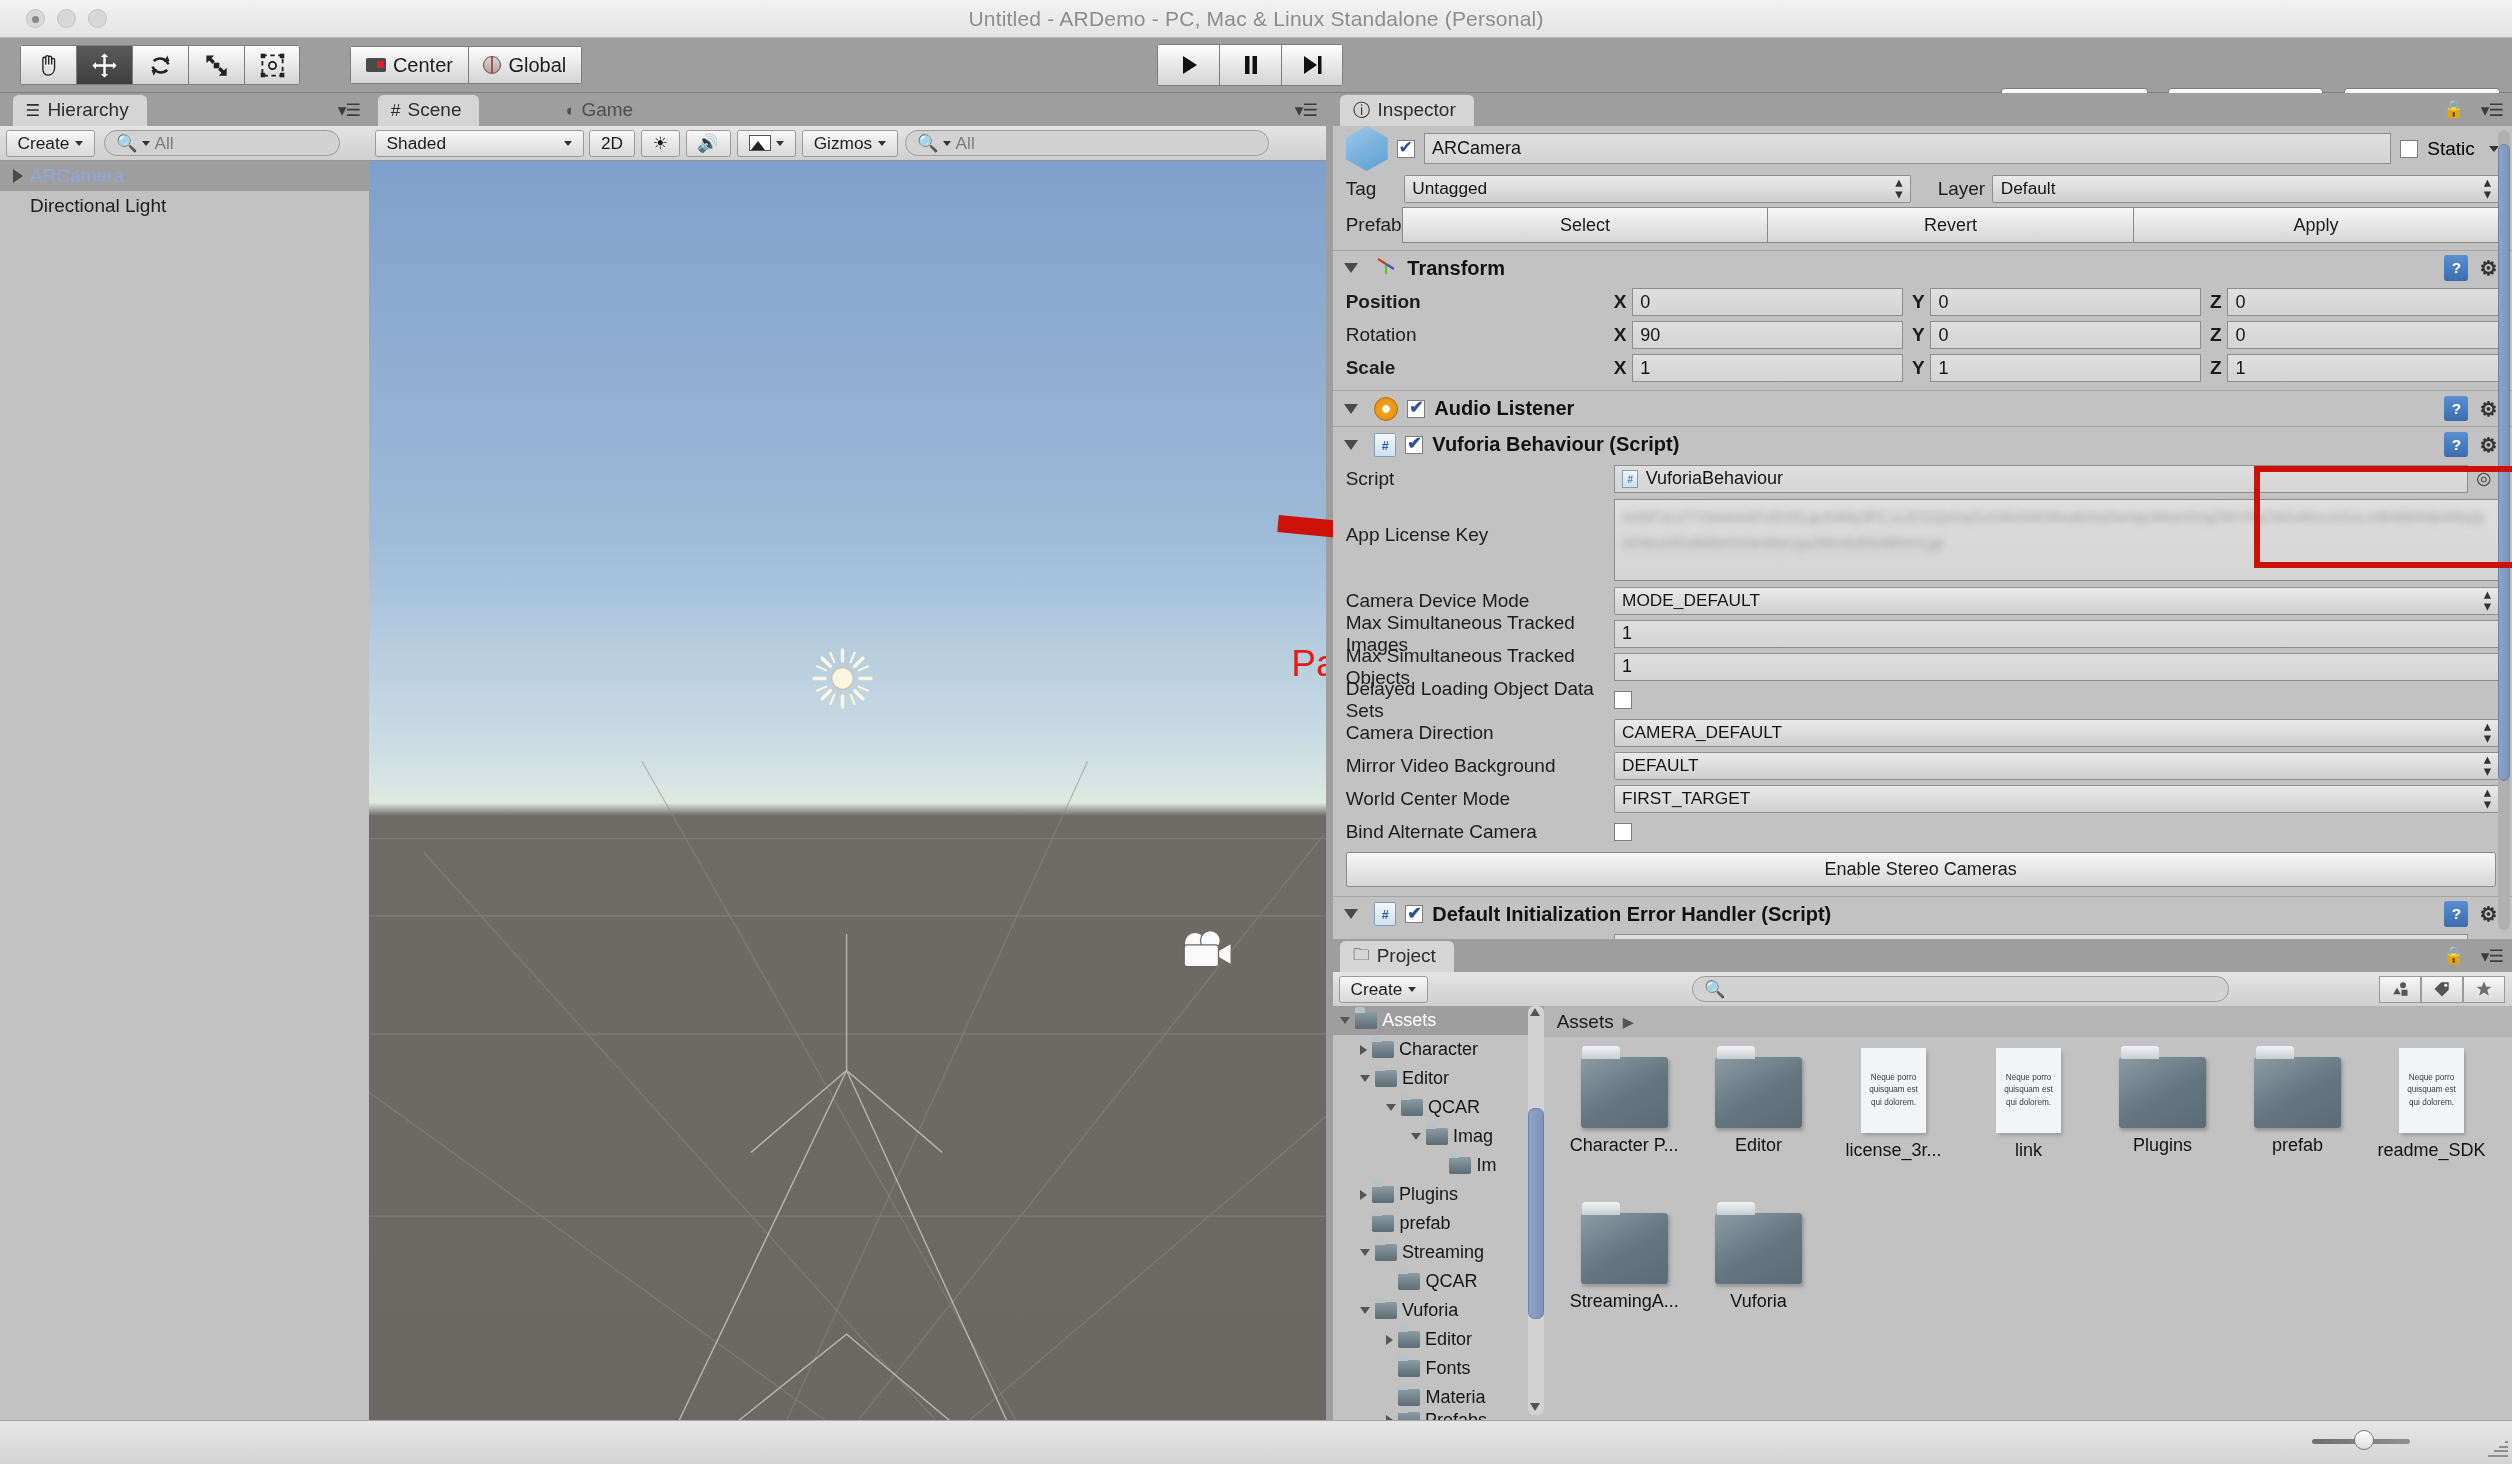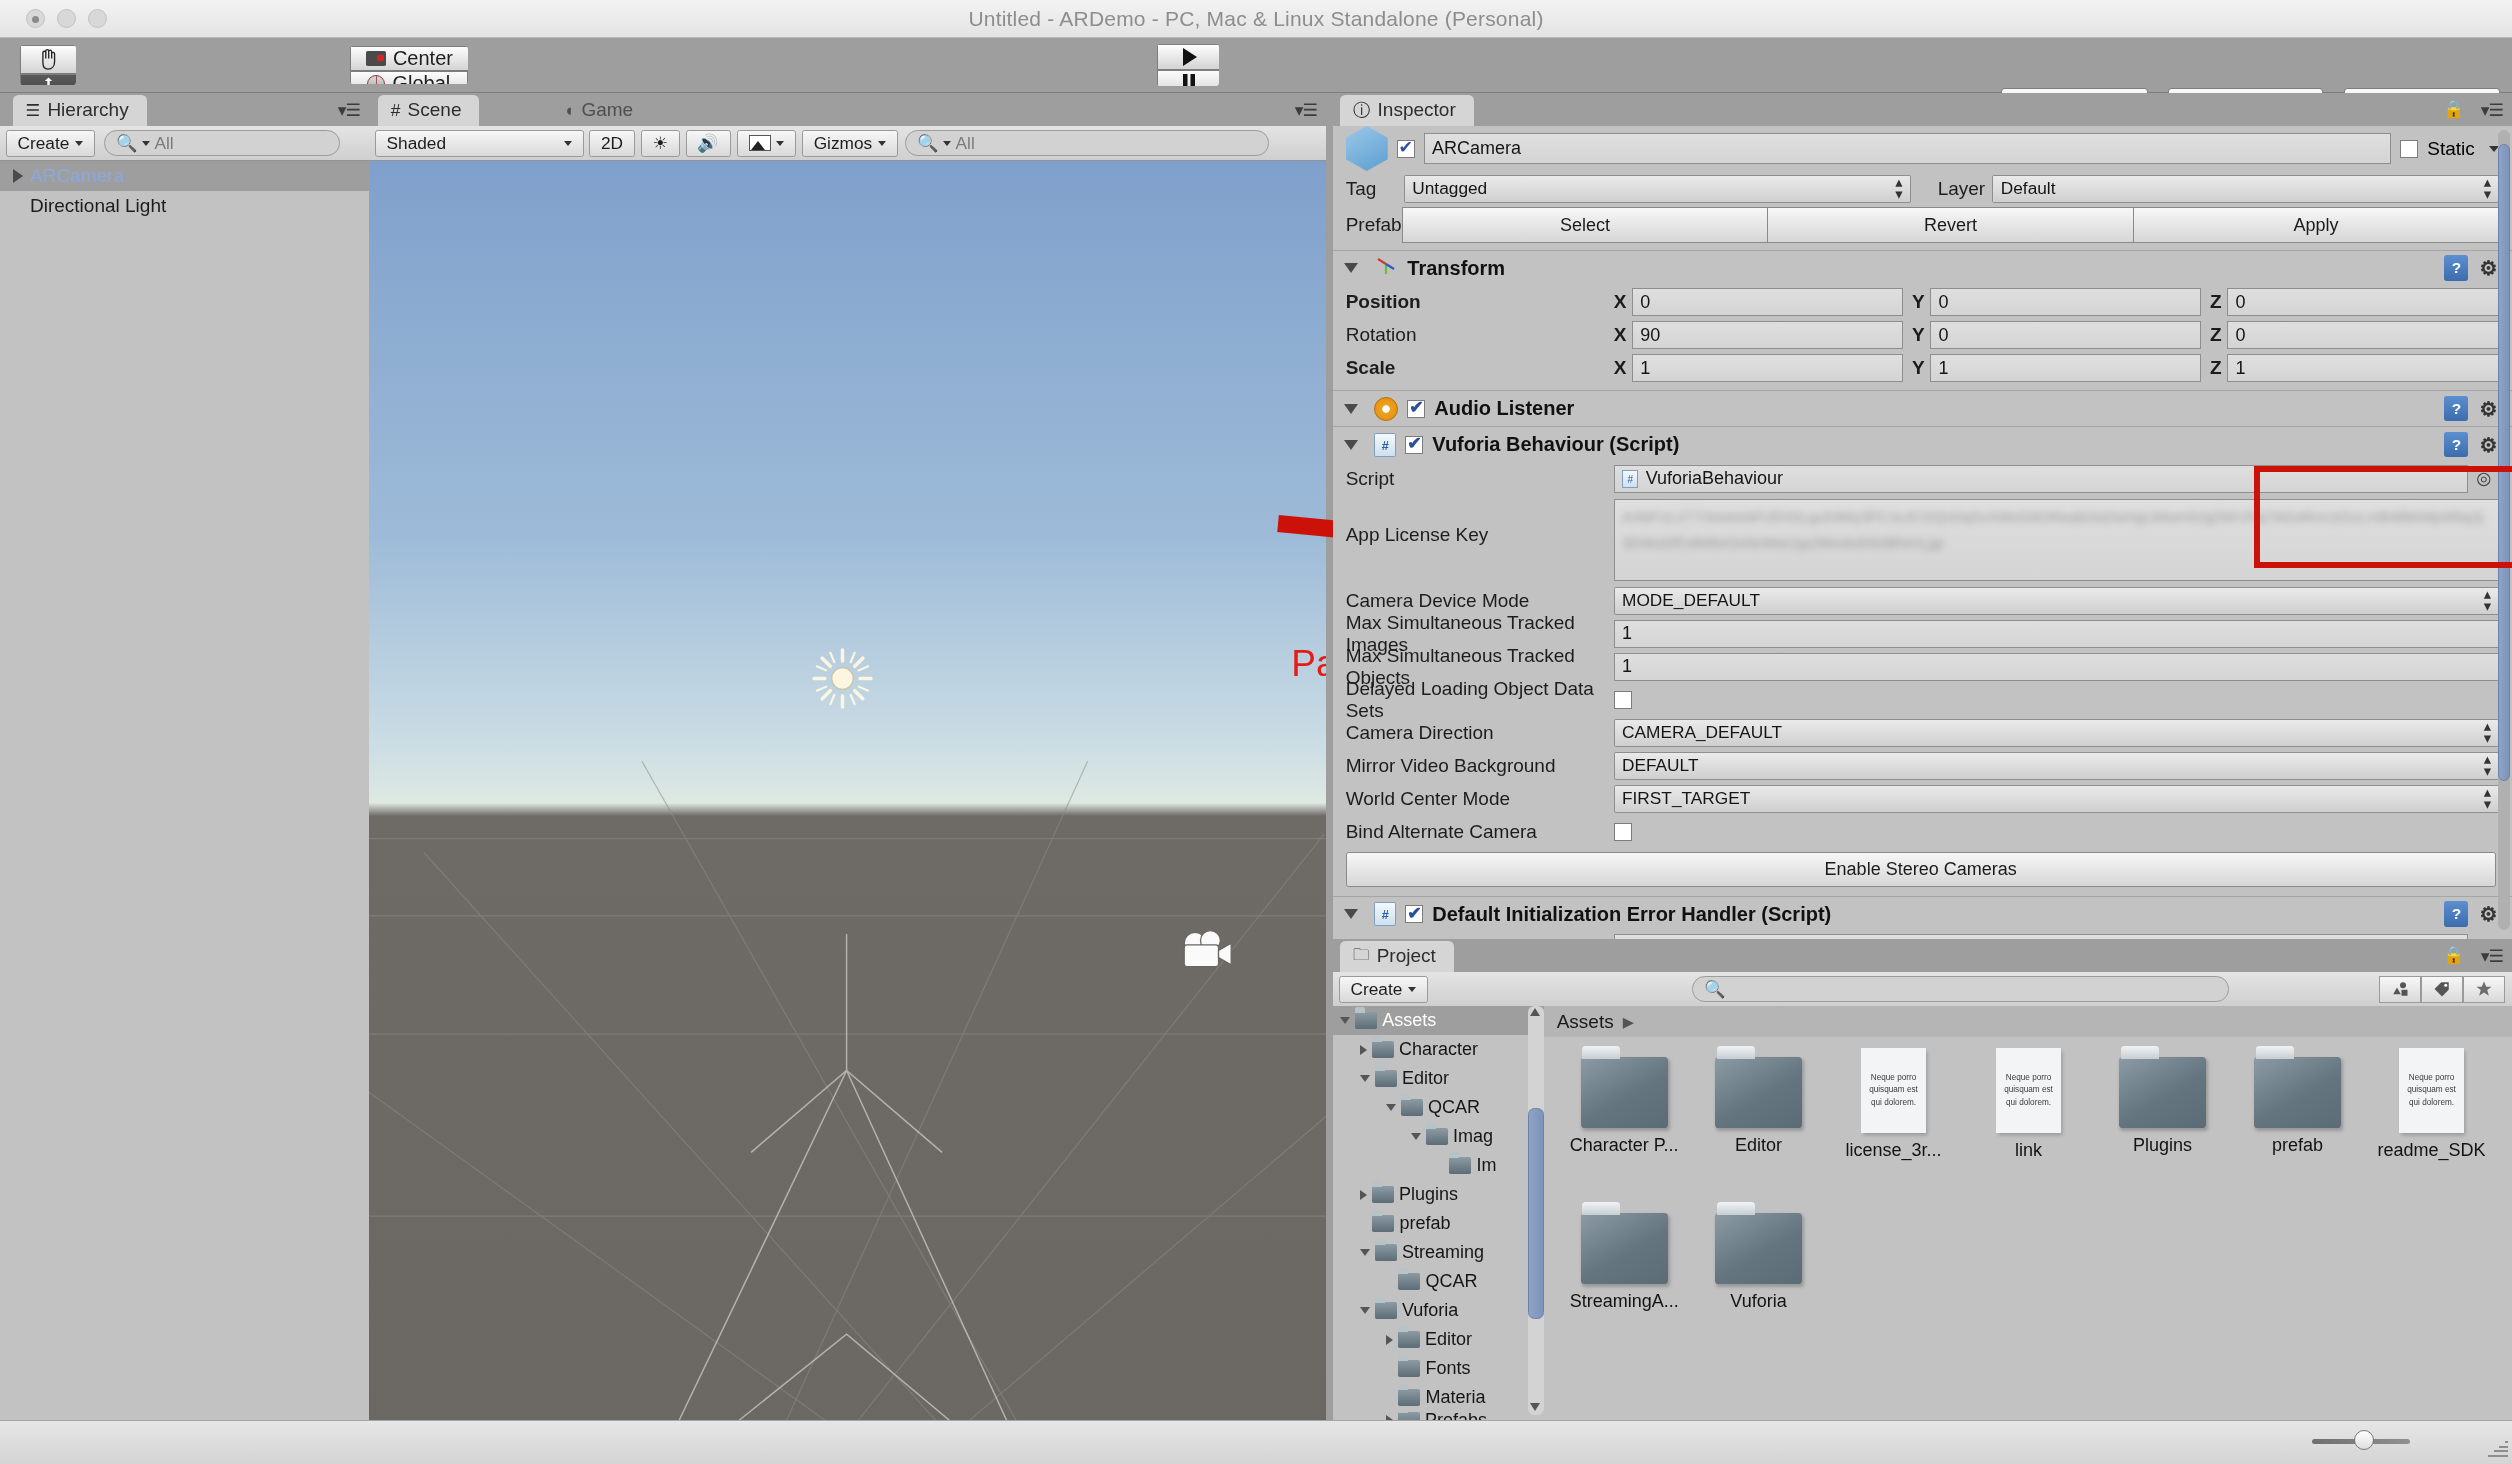--- a/index.html
+++ b/index.html
@@ -32,21 +32,21 @@
     position: absolute; left: 0; top: 38px; width: 2512px; height: 55px;
     background: #9e9e9e; border-bottom: 0.9px solid #7e7e7e;
   }
   .btn {
     background: linear-gradient(#fdfdfd, #d4d4d4);
     border: 0.9px solid #7d7d7d;
     display: inline-flex; align-items: center; justify-content: center;
     font-size: 19px; color: #1d1d1d;
   }
   .btn.dark { background: linear-gradient(#5a5a5a, #3e3e3e); }
-  .tool-group { position: absolute; display: flex; flex-direction: column; }
+  .tool-group { position: absolute; display: flex; }
   .tool-group .btn { border-right: none; }
   .tool-group .btn:last-child { border-right: 0.9px solid #7d7d7d; }
 
   #transform-tools { left: 20px; top: 7.3px; height: 40px; border-radius: 3.6px; overflow: hidden; }
   #transform-tools .btn { width: 56px; height: 40px; }
 
   #pivot-tools { left: 350px; top: 8.2px; height: 38px; border-radius: 3.6px; overflow: hidden; }
   #pivot-tools .btn { padding: 0 14.6px; height: 38px; gap: 7.3px; font-size: 20px; }
 
   #play-tools { left: 1157px; top: 6.4px; height: 42px; border-radius: 3.6px; overflow: hidden; }

